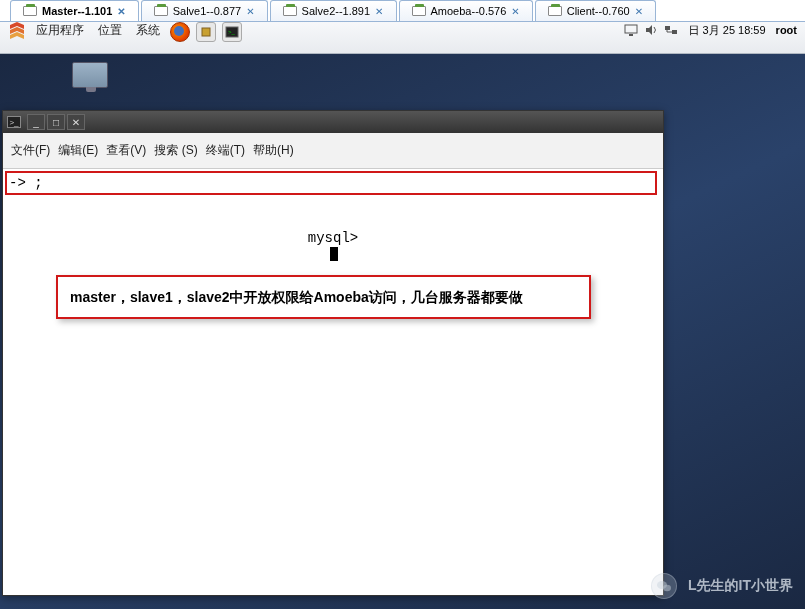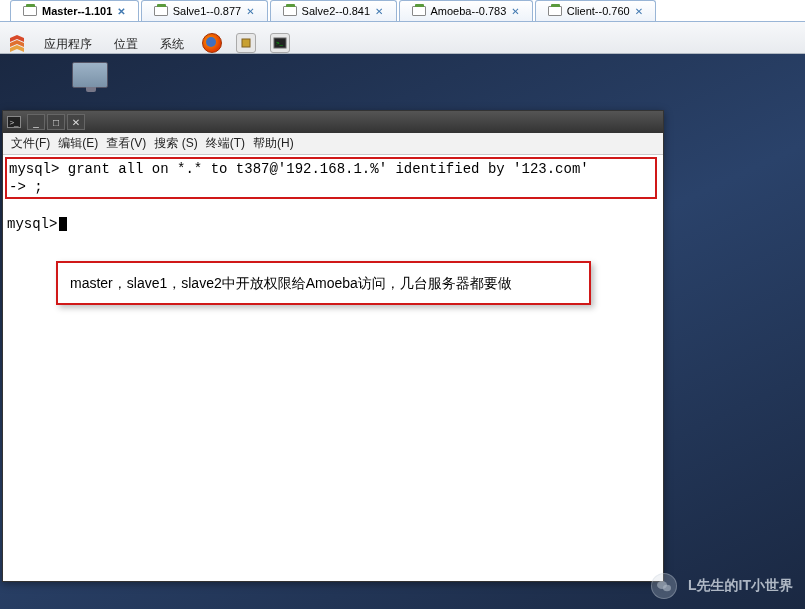--- a/index.html
+++ b/index.html
@@ -3,72 +3,72 @@
 <meta charset="utf-8">
 <style>
   * { box-sizing: border-box; margin: 0; padding: 0; }
   body { font-family: Arial, sans-serif; font-size: 12px; background: #fff; width: 805px; height: 609px; overflow: hidden; position: relative; }
   .tab-bar { height: 22px; background: #fff; display: flex; align-items: stretch; border-bottom: 1px solid #99b5d6; padding-left: 10px; gap: 2px; }
   .tab { display: flex; align-items: center; padding: 0 12px; border: 1px solid #99b5d6; border-bottom: none; background: linear-gradient(#fff, #eef3fa); border-radius: 3px 3px 0 0; font-size: 11px; gap: 5px; position: relative; min-width: 120px; }
   .tab.active { background: #fff; font-weight: bold; }
   .tab-icon { width: 14px; height: 10px; background: #fff; border: 1px solid #888; border-radius: 1px; position: relative; display: inline-block; }
   .tab-icon::before { content: ""; position: absolute; top: -3px; left: 2px; width: 9px; height: 3px; background: #5b9a3c; border-radius: 1px 1px 0 0; }
   .tab-close { font-size: 10px; color: #4078b0; margin-left: auto; }
-  .top-panel { height: 32px; background: linear-gradient(#f7f8fa, #e8ebef); border-bottom: 1px solid #b0b8c2; display: flex; align-items: flex-end; padding: 0 8px; gap: 14px; }
+  .top-panel { height: 32px; background: linear-gradient(#f7f8fa, #e8ebef); border-bottom: 1px solid #b0b8c2; display: flex; align-items: flex-start; padding: 0 8px; gap: 6px; }
   .top-panel .apps-icon { width: 18px; height: 18px; display: inline-block; }
   .top-panel .menu-item { font-size: 12px; color: #222; padding: 0 4px; }
   .top-panel .spacer { flex: 1; }
   .top-panel .tray { display: flex; align-items: center; gap: 4px; font-size: 11px; }
   .firefox-icon { width: 20px; height: 20px; border-radius: 50%; background: radial-gradient(circle at 40% 40%, #ff9a00 0%, #e23b00 70%); border: 1px solid #a03000; position: relative; }
   .firefox-icon::after { content: ""; position: absolute; top: 3px; left: 3px; width: 10px; height: 10px; background: #4070c0; border-radius: 50%; }
   .sys-icon { width: 20px; height: 20px; border-radius: 3px; background: #e8e8e8; border: 1px solid #aaa; display: flex; align-items: center; justify-content: center; font-size: 11px; }
   .desktop { height: 555px; background: linear-gradient(155deg, #1a2842 0%, #2a426a 50%, #1a2842 100%); position: relative; overflow: hidden; }
   .desktop-icon { position: absolute; left: 72px; top: 8px; width: 40px; height: 30px; }
   .monitor { width: 36px; height: 26px; background: linear-gradient(#9db3c7, #7a92a8); border: 1px solid #556; border-radius: 2px; position: relative; }
   .monitor::after { content: ""; position: absolute; bottom: -5px; left: 13px; width: 10px; height: 5px; background: #778; border-radius: 0 0 2px 2px; }
   .terminal { position: absolute; left: 2px; top: 56px; width: 662px; background: #fff; border: 1px solid #333; box-shadow: 0 2px 8px rgba(0,0,0,0.4); }
   .term-title { height: 22px; background: linear-gradient(#555, #333); color: #fff; display: flex; align-items: center; padding: 0 4px; font-size: 12px; }
   .term-title-icon { width: 14px; height: 12px; background: #222; border: 1px solid #888; margin-right: 6px; display: flex; align-items: center; justify-content: center; font-size: 8px; color: #ccc; }
   .term-title-text { flex: 1; text-align: center; font-weight: bold; }
   .term-ctrl { display: flex; gap: 2px; }
   .term-btn { width: 18px; height: 16px; background: #444; border: 1px solid #666; color: #ddd; display: flex; align-items: center; justify-content: center; font-size: 10px; }
-  .term-menu { height: 22px; background: #f2f2f2; border-bottom: 1px solid #ccc; display: flex; align-items: center; padding: 0 6px; gap: 4px; font-size: 12px; color: #222; }
+  .term-menu { height: 36px; background: #f2f2f2; border-bottom: 1px solid #ccc; display: flex; align-items: center; padding: 0 6px; gap: 4px; font-size: 12px; color: #222; }
   .term-menu span { padding: 0 2px; }
   .term-body { background: #fff; font-family: "Courier New", monospace; font-size: 14px; position: relative; height: 426px; }
   .cmd-box { position: absolute; left: 2px; top: 2px; right: 6px; border: 2px solid #d01818; padding: 1px 2px; line-height: 18px; }
   .query-ok { padding: 2px 4px; line-height: 18px; }
-  .prompt-line { padding: 2px 4px; line-height: 18px; display: flex; align-items: center; }
+  .prompt-line { padding: 2px 4px; line-height: 18px; display: flex; align-items: center; flex-direction: column; }
   .cursor { width: 8px; height: 14px; background: #000; display: inline-block; margin-left: 2px; }
-  .callout { position: absolute; left: 53px; top: 106px; width: 535px; border: 2px solid #d01818; background: #fff; padding: 10px 12px; font-family: Arial, "Microsoft YaHei", sans-serif; font-size: 14px; font-weight: normal; color: #000; box-shadow: 3px 3px 6px rgba(0,0,0,0.25); line-height: 20px; }
+  .callout { position: absolute; left: 53px; top: 106px; width: 535px; border: 2px solid #d01818; background: #fff; padding: 10px 12px; font-family: Arial, "Microsoft YaHei", sans-serif; font-size: 14px; font-weight: bold; color: #000; box-shadow: 3px 3px 6px rgba(0,0,0,0.25); line-height: 20px; }
   .watermark { position: absolute; right: 12px; bottom: 10px; display: flex; align-items: center; gap: 11px; color: #c8d0da; font-size: 14px; font-weight: bold; opacity: 0.85; }
   .wm-circle { width: 26px; height: 26px; border-radius: 50%; background: rgba(200,210,220,0.3); border: 1px solid rgba(200,210,220,0.4); display: flex; align-items: center; justify-content: center; }
   .tray-icon { width: 16px; height: 16px; display: inline-block; }
 </style>
 </head>
 <body>
 
 <div class="tab-bar">
   <div class="tab active">
     <span class="tab-icon"></span>
     <span>Master--1.101</span>
     <span class="tab-close">✕</span>
   </div>
   <div class="tab">
     <span class="tab-icon"></span>
     <span>Salve1--0.877</span>
     <span class="tab-close">✕</span>
   </div>
   <div class="tab">
     <span class="tab-icon"></span>
-    <span>Salve2--0.841</span>
+    <span>Salve2--1.891</span>
     <span class="tab-close">✕</span>
   </div>
   <div class="tab">
     <span class="tab-icon"></span>
-    <span>Amoeba--0.783</span>
+    <span>Amoeba--0.576</span>
     <span class="tab-close">✕</span>
   </div>
   <div class="tab">
     <span class="tab-icon"></span>
     <span>Client--0.760</span>
     <span class="tab-close">✕</span>
   </div>
 </div>
 
 <div class="top-panel">
@@ -88,20 +88,43 @@
         <rect x="3" y="3" width="8" height="8" fill="#c8a030" stroke="#806020"></rect>
       </svg>
   </span>
   <span class="sys-icon">
     <svg width="14" height="14" viewBox="0 0 14 14">
         <rect x="1" y="2" width="12" height="10" fill="#222" stroke="#666"></rect>
         <text x="3" y="9" fill="#0c0" font-size="6">&gt;_</text>
       </svg>
   </span>
   <span class="spacer"></span>
+  <span class="tray">
+    <span class="tray-icon">
+      <svg width="16" height="16" viewBox="0 0 16 16">
+          <rect x="2" y="3" width="12" height="8" fill="none" stroke="#555" stroke-width="1"></rect>
+          <rect x="6" y="12" width="4" height="2" fill="#555"></rect>
+        </svg>
+    </span>
+    <span class="tray-icon">
+      <svg width="16" height="16" viewBox="0 0 16 16">
+          <path d="M3 6 L6 6 L9 3 L9 13 L6 10 L3 10 Z" fill="#555"></path>
+          <path d="M11 5 Q14 8 11 11" fill="none" stroke="#555"></path>
+        </svg>
+    </span>
+    <span class="tray-icon">
+      <svg width="16" height="16" viewBox="0 0 16 16">
+          <rect x="2" y="4" width="5" height="4" fill="#555"></rect>
+          <rect x="9" y="8" width="5" height="4" fill="#555"></rect>
+          <path d="M4 8 L4 10 L11 10 L11 8" fill="none" stroke="#555"></path>
+        </svg>
+    </span>
+    <span style="margin:0 6px;">日 3月 25 18:59</span>
+    <span style="font-weight:bold;">root</span>
+  </span>
 </div>
 
 <div class="desktop">
   <div class="desktop-icon">
     <div class="monitor"></div>
   </div>
 
   <div class="terminal">
     <div class="term-title">
       <span class="term-title-icon">&gt;_</span>
@@ -114,21 +137,20 @@
     <div class="term-menu">
       <span>文件(F)</span>
       <span>编辑(E)</span>
       <span>查看(V)</span>
       <span>搜索 (S)</span>
       <span>终端(T)</span>
       <span>帮助(H)</span>
     </div>
     <div class="term-body">
       <div class="cmd-box">
-        <div>mysql&gt; grant all on *.* to t387@'192.168.1.%' identified by '123.com'</div>
         <div>    -&gt; ;</div>
       </div>
       <div style="height:44px;"></div>
       <div style="height:14px;"></div>
       <div class="prompt-line">
         <span>mysql&gt; </span>
         <span class="cursor"></span>
       </div>
       <div class="callout">master，slave1，slave2中开放权限给Amoeba访问，几台服务器都要做</div>
     </div>

